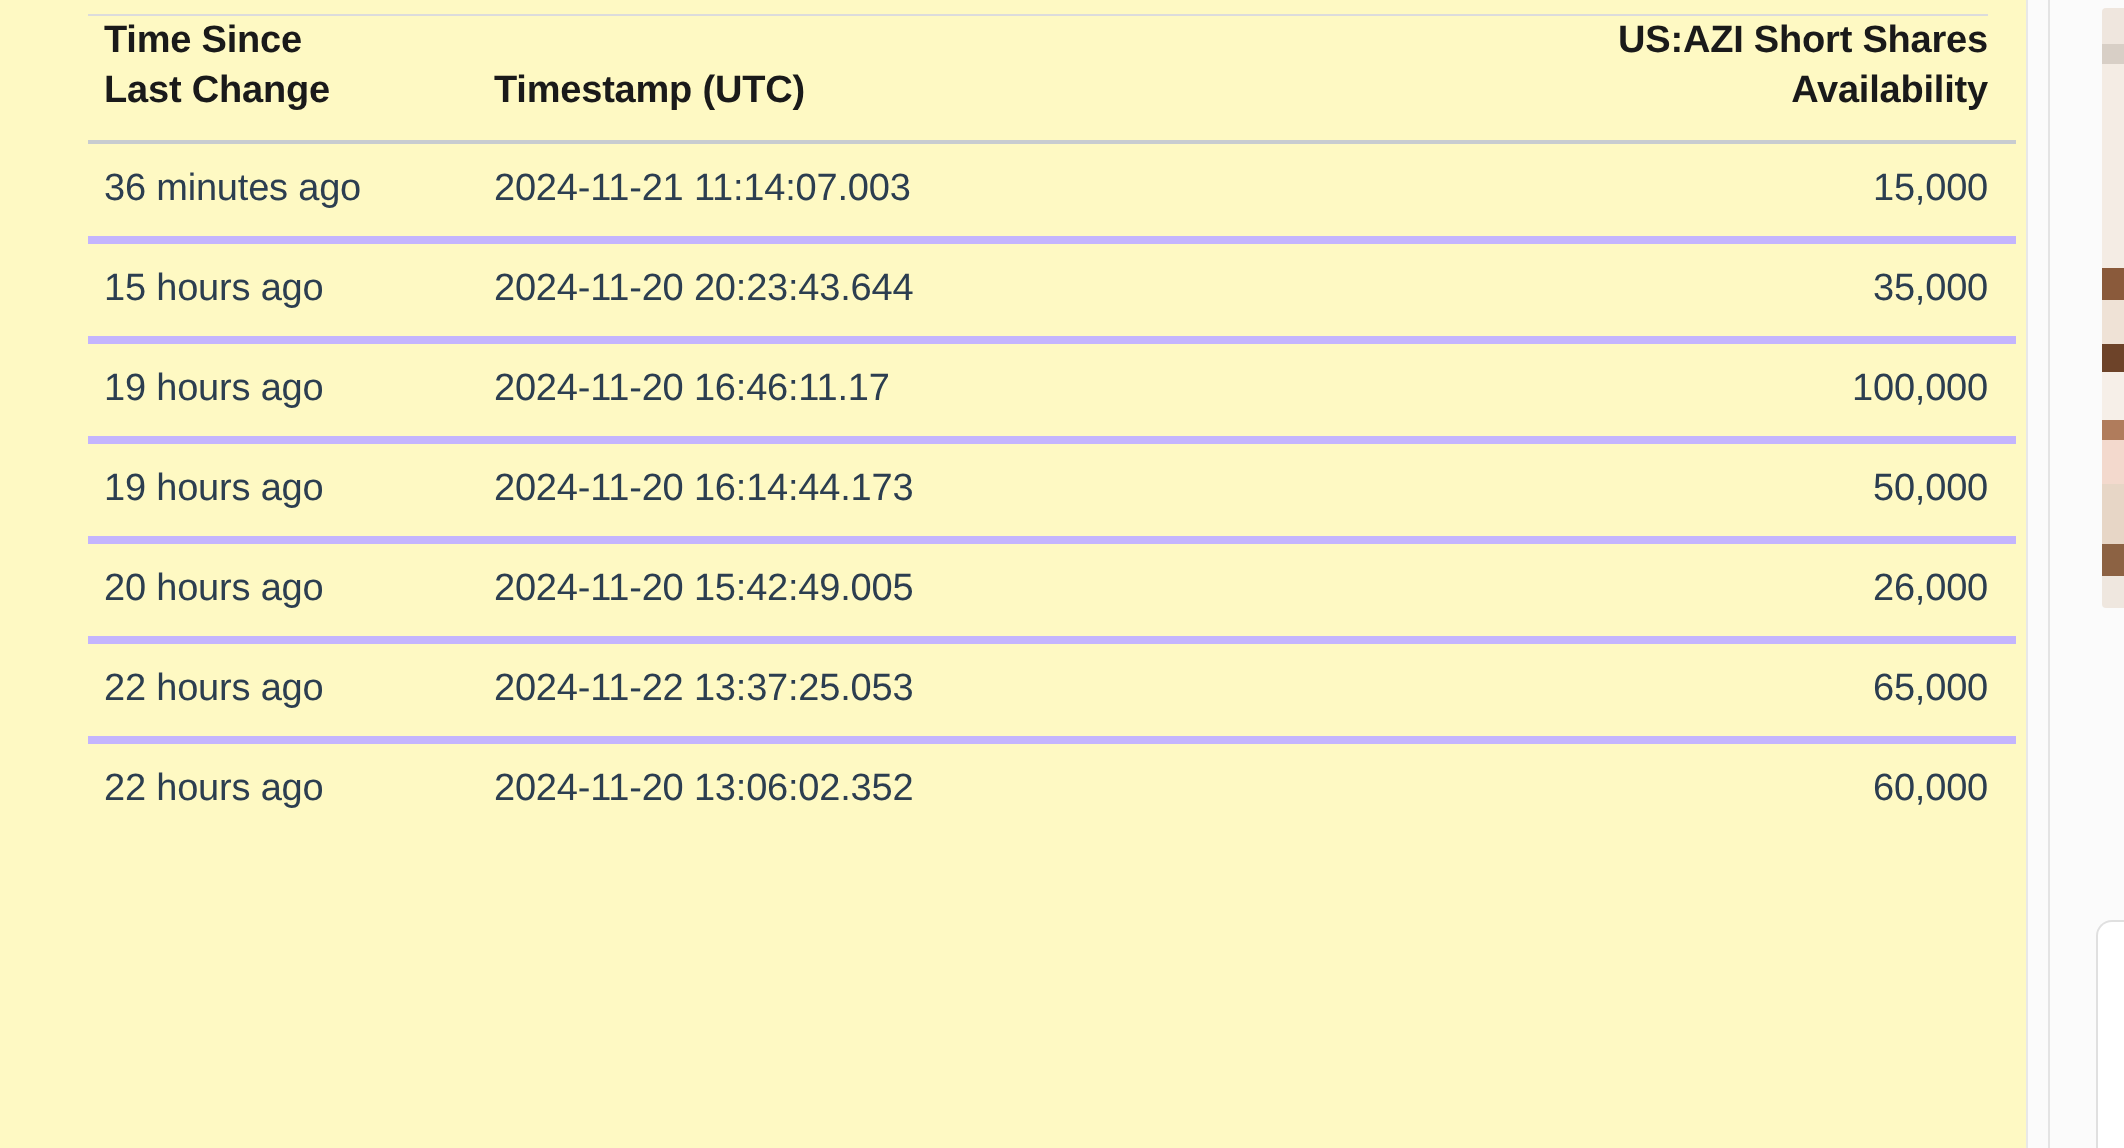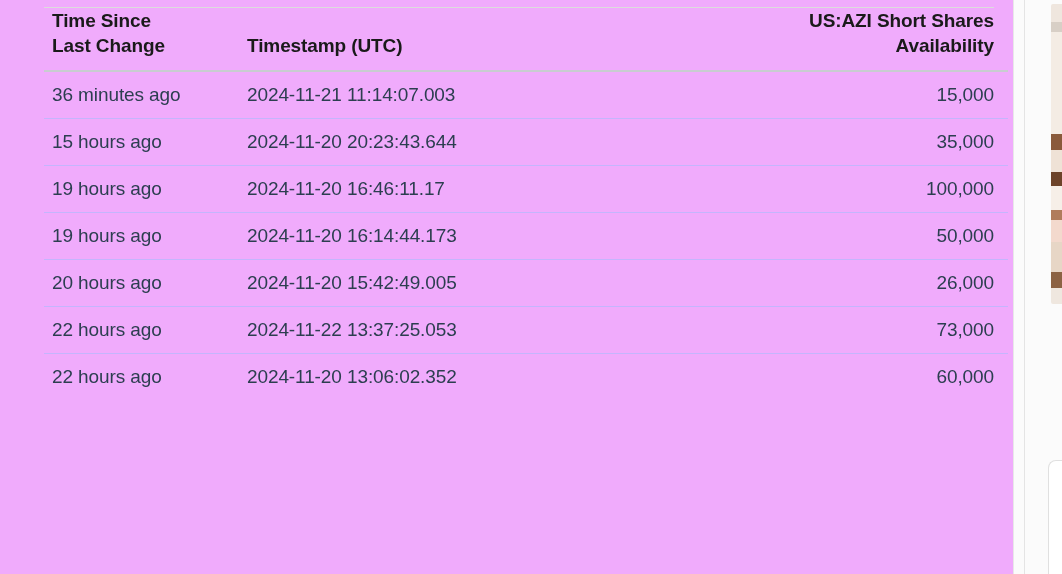--- a/index.html
+++ b/index.html
@@ -23,21 +23,21 @@
     overflow: hidden;
   }
 
   
   #content-column {
     position: absolute;
     left: 0;
     top: 0;
     width: 1013px;
     height: 574px;
-    background: #f0abfc;
+    background: #fef9c3;
     overflow: hidden;
   }
 
   
   #clipped-row-top {
     position: absolute;
     left: 44px;
     top: -38px;
     width: 950px;
     height: 46px;
@@ -96,21 +96,21 @@
   #shares-table thead th .hdr-line { display: block; }
 
   #shares-table tbody td {
     font-size: 19px;
     font-weight: normal;
     color: #2c3e50;
     font-family: "Liberation Sans", sans-serif;
     font-stretch: condensed;
     height: 46px;
     padding: 0;
-    border-bottom: 1px solid #c4b5fd;
+    border-bottom: 4px solid #c4b5fd;
     white-space: nowrap;
     letter-spacing: -0.1px;
   }
   #shares-table tbody tr:last-child td { border-bottom: none; }
 
   #shares-table tbody td.td-time { text-align: left; padding-left: 8px; }
   #shares-table tbody td.td-ts   { text-align: left; }
   #shares-table tbody td.td-val  { text-align: right; padding-right: 14px; }
 
   
@@ -224,21 +224,21 @@
             <td class="td-val">50,000</td>
           </tr>
           <tr>
             <td class="td-time">20 hours ago</td>
             <td class="td-ts">2024-11-20 15:42:49.005</td>
             <td class="td-val">26,000</td>
           </tr>
           <tr>
             <td class="td-time">22 hours ago</td>
             <td class="td-ts">2024-11-22 13:37:25.053</td>
-            <td class="td-val">73,000</td>
+            <td class="td-val">65,000</td>
           </tr>
           <tr>
             <td class="td-time">22 hours ago</td>
             <td class="td-ts">2024-11-20 13:06:02.352</td>
             <td class="td-val">60,000</td>
           </tr>
         </tbody>
     </table>
 
   </div>

